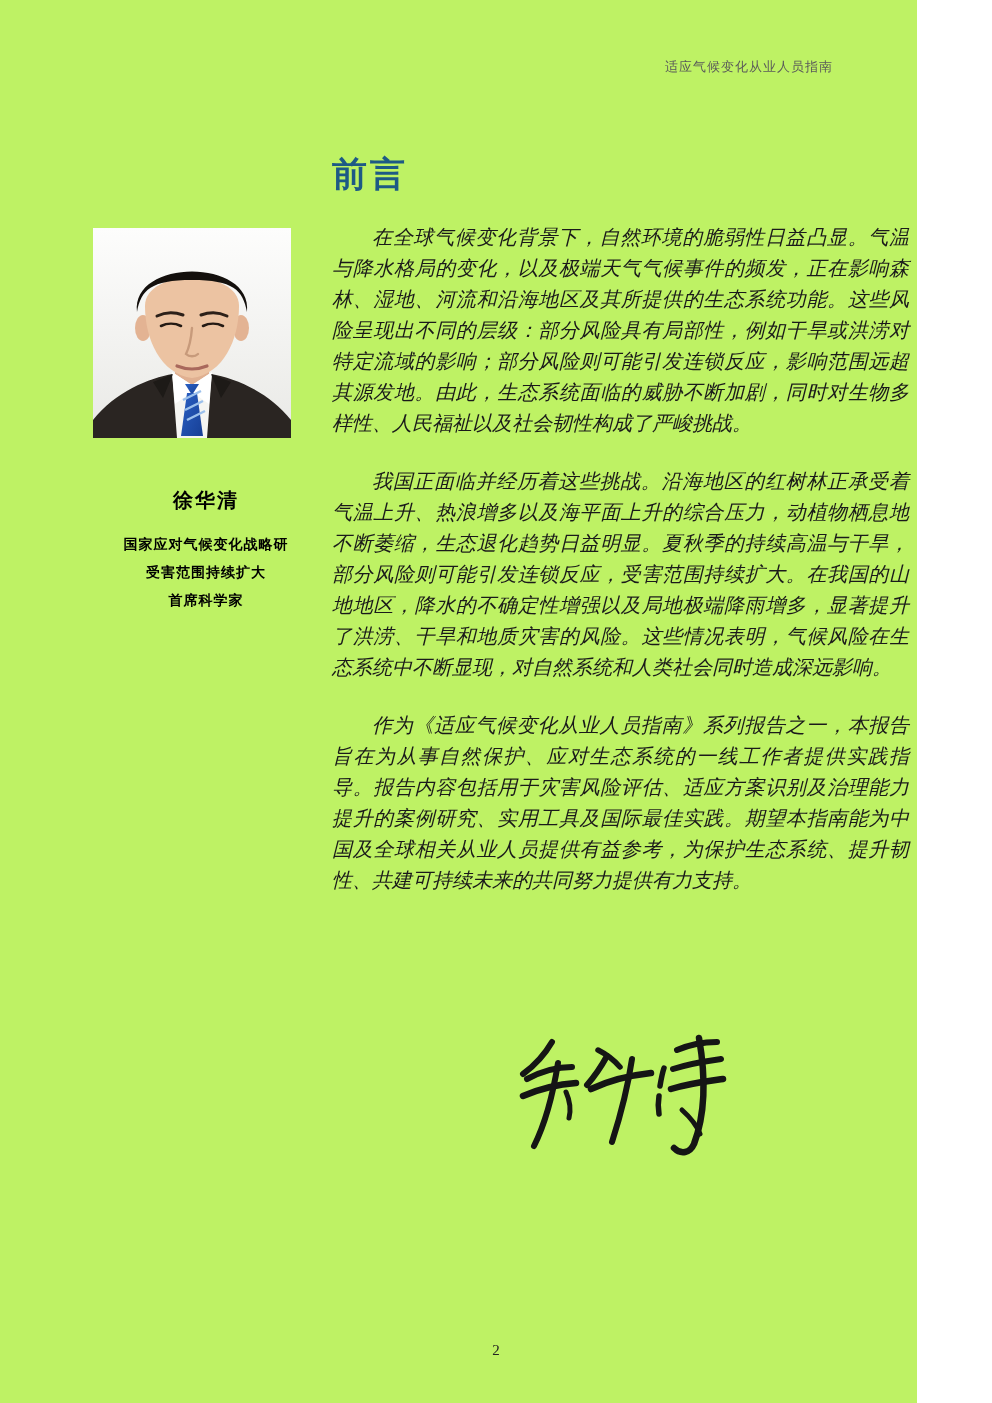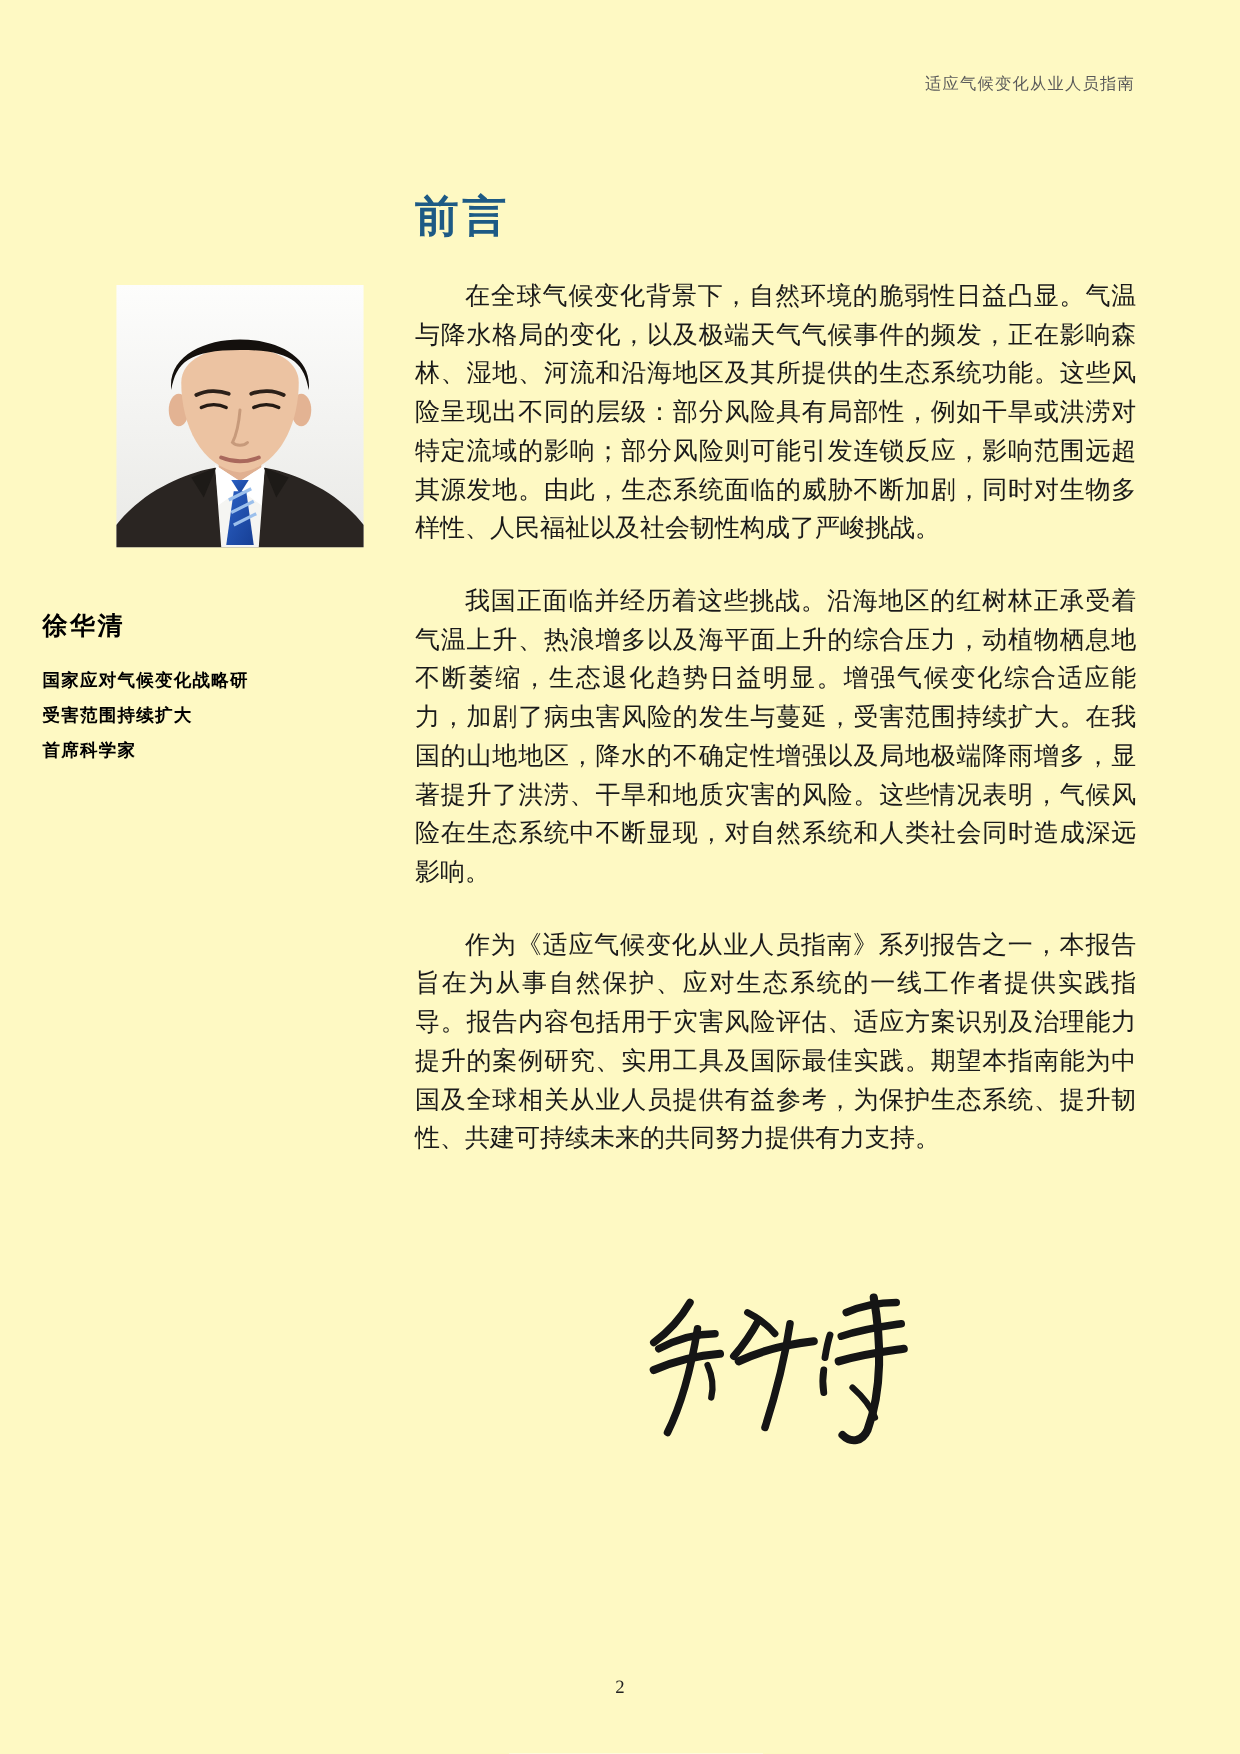--- a/index.html
+++ b/index.html
@@ -1,56 +1,56 @@
 <!DOCTYPE html>
 <html><head>
 <meta charset="utf-8">
 <style>
   html,body{margin:0;padding:0;background:#ffffff;}
   .page{
     position:relative;
-    width:992px;height:1403px;
-    background:#fef9c3;
+    width:917px;height:1403px;
+    background:#bef264;
     font-family:"Liberation Serif","DejaVu Serif",serif;
     color:#1a1a1a;
     overflow:hidden;
   }
   .header{
     position:absolute;top:58px;right:84px;
     font-family:"Liberation Sans","DejaVu Sans",sans-serif;
     font-size:13px;color:#5a5a5a;letter-spacing:1px;
   }
   .preface-title{
     position:absolute;left:332px;top:132px;
     font-family:"Liberation Sans","DejaVu Sans",sans-serif;
     font-size:35px;font-weight:bold;color:#1d5a85;letter-spacing:3px;
     line-height:1.1;
   }
   .photo-wrap{
     position:absolute;left:93px;top:228px;width:198px;height:210px;
   }
   .photo-wrap svg{display:block;}
   .author-block{
-    position:absolute;left:34px;top:487px;width:284px;
-    text-align:left;
+    position:absolute;left:64px;top:487px;width:284px;
+    text-align:center;
     font-family:"Liberation Sans","DejaVu Sans",sans-serif;
     color:#000;
   }
   .author-name{
     font-size:20px;font-weight:bold;letter-spacing:2px;margin:0 0 16px 0;
   }
   .author-affiliation p{
     margin:0;font-size:14px;font-weight:bold;line-height:28px;letter-spacing:1px;
   }
   .body-text{
     position:absolute;left:332px;top:222px;width:577px;
     font-size:20px;line-height:31px;text-align:justify;
   }
   .body-text p{
-    margin:0 0 27px 0;text-indent:2em;
+    margin:0 0 27px 0;text-indent:2em;font-style:italic;
   }
   .signature-wrap{
     position:absolute;left:512px;top:1032px;width:216px;height:130px;
   }
   .page-number{
     position:absolute;left:0;top:1342px;width:992px;text-align:center;
     font-size:15px;color:#222;
   }
 </style>
 </head>
@@ -113,21 +113,21 @@
     <p class="author-name">徐华清</p>
     <div class="author-affiliation">
       <p>国家应对气候变化战略研</p>
       <p>受害范围持续扩大</p>
       <p>首席科学家</p>
     </div>
   </div>
 
   <div class="body-text">
     <p>在全球气候变化背景下，自然环境的脆弱性日益凸显。气温与降水格局的变化，以及极端天气气候事件的频发，正在影响森林、湿地、河流和沿海地区及其所提供的生态系统功能。这些风险呈现出不同的层级：部分风险具有局部性，例如干旱或洪涝对特定流域的影响；部分风险则可能引发连锁反应，影响范围远超其源发地。由此，生态系统面临的威胁不断加剧，同时对生物多样性、人民福祉以及社会韧性构成了严峻挑战。</p>
-    <p>我国正面临并经历着这些挑战。沿海地区的红树林正承受着气温上升、热浪增多以及海平面上升的综合压力，动植物栖息地不断萎缩，生态退化趋势日益明显。增强气候变化综合适应能力，加剧了病虫害风险的发生与蔓延，受害范围持续扩大。在我国的山地地区，降水的不确定性增强以及局地极端降雨增多，显著提升了洪涝、干旱和地质灾害的风险。这些情况表明，气候风险在生态系统中不断显现，对自然系统和人类社会同时造成深远影响。</p>
+    <p>我国正面临并经历着这些挑战。沿海地区的红树林正承受着气温上升、热浪增多以及海平面上升的综合压力，动植物栖息地不断萎缩，生态退化趋势日益明显。夏秋季的持续高温与干旱，部分风险则可能引发连锁反应，受害范围持续扩大。在我国的山地地区，降水的不确定性增强以及局地极端降雨增多，显著提升了洪涝、干旱和地质灾害的风险。这些情况表明，气候风险在生态系统中不断显现，对自然系统和人类社会同时造成深远影响。</p>
     <p>作为《适应气候变化从业人员指南》系列报告之一，本报告旨在为从事自然保护、应对生态系统的一线工作者提供实践指导。报告内容包括用于灾害风险评估、适应方案识别及治理能力提升的案例研究、实用工具及国际最佳实践。期望本指南能为中国及全球相关从业人员提供有益参考，为保护生态系统、提升韧性、共建可持续未来的共同努力提供有力支持。</p>
   </div>
 
   <div class="signature-wrap">
     <svg width="216" height="130" viewBox="0 0 216 130">
       <g stroke="#151515" fill="none" stroke-linecap="round" stroke-linejoin="round">
 
         <path d="M40,10 C33,22 22,34 11,42" stroke-width="6"></path>
         <path d="M15,47 C30,39 46,35 60,35" stroke-width="6"></path>
         <path d="M11,64 C32,55 50,52 64,51" stroke-width="6.5"></path>

